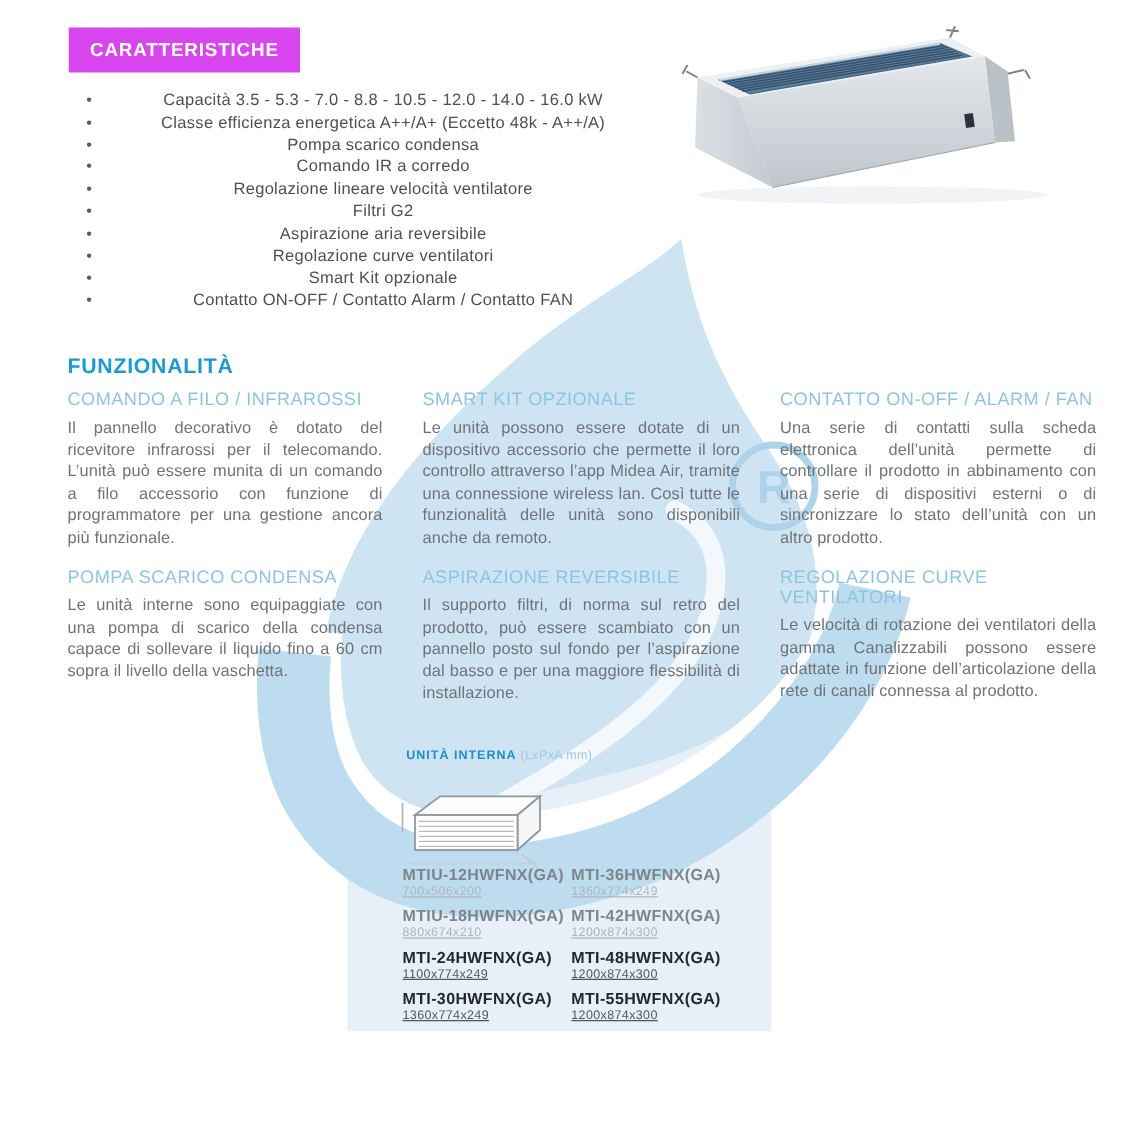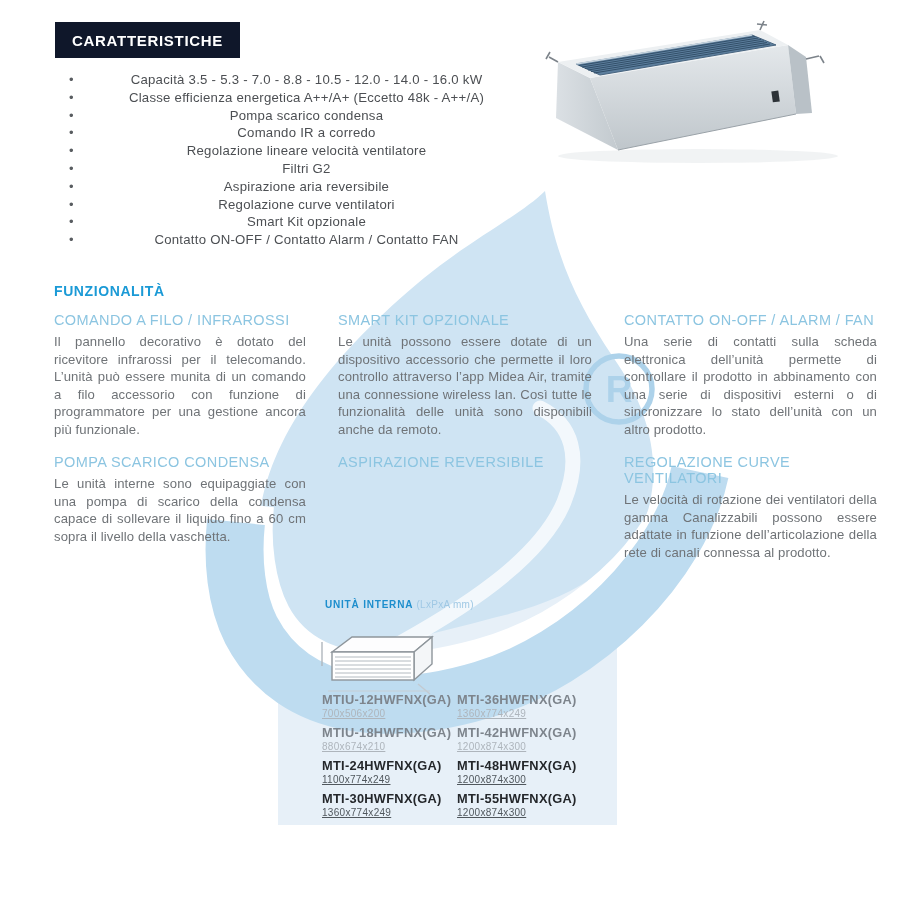--- a/index.html
+++ b/index.html
@@ -6,39 +6,39 @@
   body{
     width:900px;height:900px;position:relative;overflow:hidden;
     background:#ffffff;
     font-family:"Liberation Sans", sans-serif;
   }
   .layer{position:absolute;left:0;top:0;width:900px;height:900px;pointer-events:none;}
 
   
   .banner{
     position:absolute;left:55px;top:22px;z-index:2;
-    background:#0f172a;color:#ffffff;
+    background:#d946ef;color:#ffffff;
     font-size:15px;font-weight:bold;letter-spacing:.7px;
     padding:10px 17px 9px 17px;
   }
 
   
   .bullets{position:absolute;left:66px;top:71px;z-index:2;margin:0;padding:0;list-style:none;width:460px;text-align:center;}
   .bullets li{
     position:relative;padding-left:21px;
     font-size:13.2px;line-height:17.8px;letter-spacing:.25px;color:#4c4f53;
   }
   .bullets li::before{
     content:"•";position:absolute;left:3px;top:0;color:#595d61;font-size:13px;
   }
 
   
   .func-title{
     position:absolute;left:54px;top:283px;z-index:2;
-    font-size:14px;font-weight:bold;letter-spacing:.6px;color:#1b9ad6;
+    font-size:17px;font-weight:bold;letter-spacing:.6px;color:#1b9ad6;
   }
 
   
   .func-grid{
     position:absolute;left:54px;top:312px;z-index:2;width:793px;
     display:grid;grid-template-columns:252px 254px 253px;column-gap:14px;
     grid-template-rows:110px auto;
     gap:32px;
   }
   .sec h3{
@@ -171,20 +171,21 @@
   <div class="sec">
     <h3>CONTATTO ON-OFF / ALARM / FAN</h3>
     <p>Una serie di contatti sulla scheda elettronica dell’unità permette di controllare il prodotto in abbinamento con una serie di dispositivi esterni o di sincronizzare lo stato dell’unità con un altro prodotto.</p>
   </div>
   <div class="sec">
     <h3>POMPA SCARICO CONDENSA</h3>
     <p>Le unità interne sono equipaggiate con una pompa di scarico della condensa capace di sollevare il liquido fino a 60 cm sopra il livello della vaschetta.</p>
   </div>
   <div class="sec">
     <h3>ASPIRAZIONE REVERSIBILE</h3>
+    <p>Il supporto filtri, di norma sul retro del prodotto, può essere scambiato con un pannello posto sul fondo per l’aspirazione dal basso e per una maggiore flessibilità di installazione.</p>
   </div>
   <div class="sec">
     <h3>REGOLAZIONE CURVE VENTILATORI</h3>
     <p>Le velocità di rotazione dei ventilatori della gamma Canalizzabili possono essere adattate in funzione dell’articolazione della rete di canali connessa al prodotto.</p>
   </div>
 </div>
 
 <div class="panel-title">
   <span>UNITÀ INTERNA</span>
   <span class="sub">(LxPxA mm)</span>

